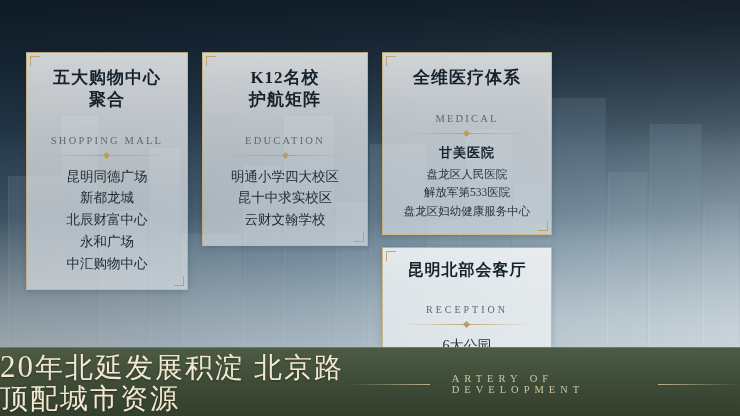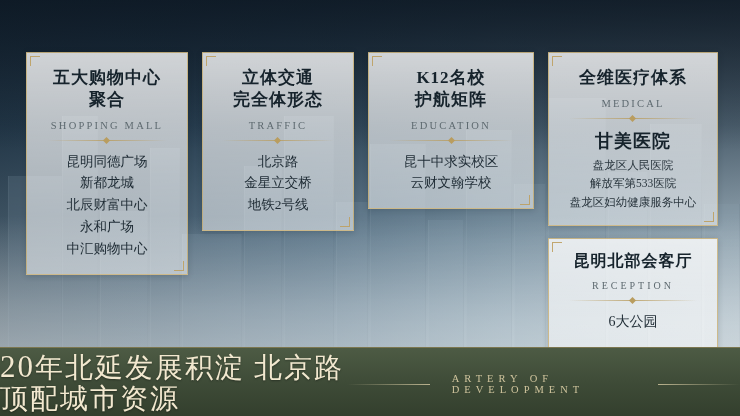--- a/index.html
+++ b/index.html
@@ -91,21 +91,21 @@
   .card-title {
     font-family: "Liberation Serif", serif;
     font-weight: bold;
     font-size: 17px;
     line-height: 1.28;
     letter-spacing: 1px;
     color: #16232c;
     white-space: pre-line;
   }
   .card-sub {
-    margin-top: 9px;
+    margin-top: 24px;
     font-family: "Liberation Serif", serif;
     font-size: 10.5px;
     letter-spacing: 2.2px;
     color: #5e6a70;
   }
   .divider {
     margin: 9px auto 10px;
     width: 84%;
     height: 1px;
     background: linear-gradient(90deg, rgba(185,157,95,0) 0%, rgba(185,157,95,0.85) 50%, rgba(185,157,95,0) 100%);
@@ -124,21 +124,21 @@
     font-family: "Liberation Serif", serif;
     font-size: 13.5px;
     line-height: 1.62;
     color: #1d2a33;
   }
   .card-list .line { white-space: nowrap; }
 
   .card-lead {
     font-family: "Liberation Serif", serif;
     font-weight: bold;
-    font-size: 18px;
+    font-size: 13px;
     letter-spacing: 1px;
     color: #16232c;
     margin-bottom: 3px;
   }
   .card-list.small { font-size: 11.5px; line-height: 1.6; color: #2a363e; }
 
   .card.reception { padding-top: 12px; padding-bottom: 29px; }
   .card.reception .card-title { font-size: 16px; }
   .card.reception .card-sub { letter-spacing: 3px; font-size: 10px; }
   .card.reception .card-list { font-size: 14px; }
@@ -225,45 +225,31 @@
         <div class="card-list">
           <div class="line">昆明同德广场</div>
           <div class="line">新都龙城</div>
           <div class="line">北辰财富中心</div>
           <div class="line">永和广场</div>
           <div class="line">中汇购物中心</div>
         </div>
       </div>
     </div>
 
-    <div class="col col-2">
-      <div class="card">
-        <div class="card-title">立体交通
-完全体形态</div>
-        <div class="card-sub">TRAFFIC</div>
-        <div class="divider">
-            <span class="dot"></span>
-          </div>
-        <div class="card-list">
-          <div class="line">北京路</div>
-          <div class="line">金星立交桥</div>
-          <div class="line">地铁2号线</div>
-        </div>
-      </div>
-    </div>
 
     <div class="col col-3">
       <div class="card">
         <div class="card-title">K12名校
 护航矩阵</div>
         <div class="card-sub">EDUCATION</div>
         <div class="divider">
             <span class="dot"></span>
           </div>
         <div class="card-list">
+          <div class="line">明通小学四大校区</div>
           <div class="line">昆十中求实校区</div>
           <div class="line">云财文翰学校</div>
         </div>
       </div>
     </div>
 
     <div class="col col-4">
       <div class="card">
         <div class="card-title">全维医疗体系</div>
         <div class="card-sub">MEDICAL</div>

